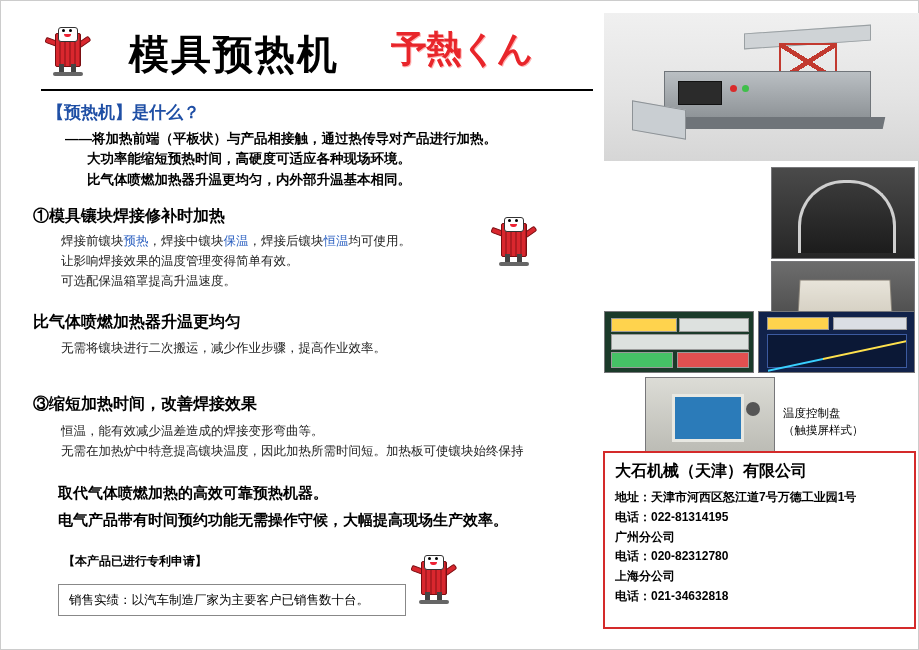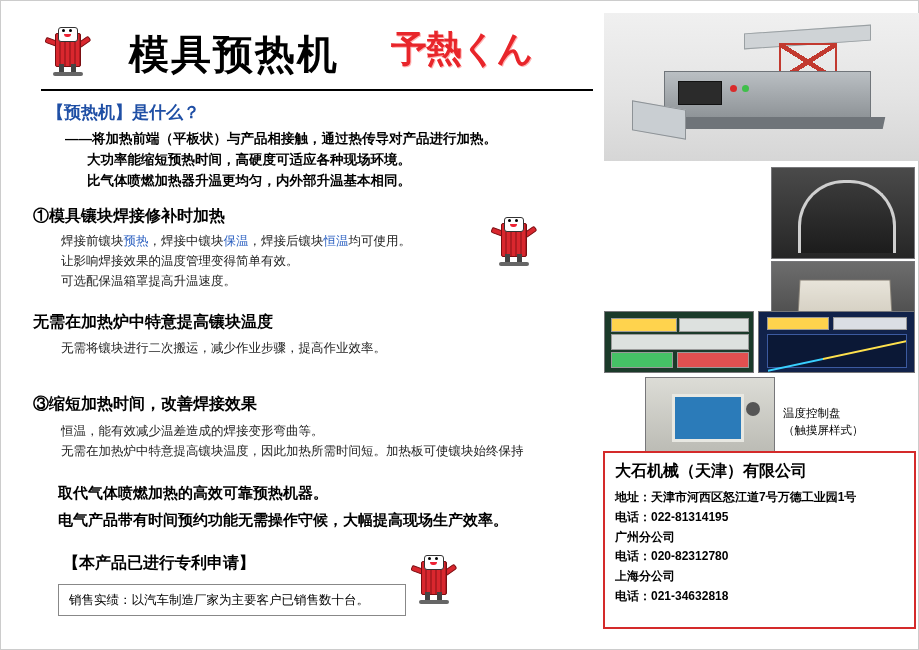--- a/index.html
+++ b/index.html
@@ -159,21 +159,21 @@
   .lead-lines {
     position: absolute;
     left: 64px;
     top: 128px;
     width: 520px;
     font-size: 13.5px;
     font-weight: bold;
     color: #000;
     line-height: 1.55;
   }
-  .lead-lines .l2, .lead-lines .l3 { padding-left: 22px; }
+  .lead-lines .l2, .lead-lines .l3 { padding-left: 22px; font-family: Liberation Mono, monospace; }
 
   .numbered {
     position: absolute;
     font-size: 16px;
     font-weight: bold;
     color: #000;
     white-space: nowrap;
   }
   .sub {
     position: absolute;
@@ -190,21 +190,21 @@
     font-size: 15px;
     font-weight: bold;
     color: #000;
     white-space: nowrap;
   }
 
   .patent {
     position: absolute;
     left: 62px;
     top: 552px;
-    font-size: 16px;
+    font-size: 12px;
     color: #000;
     font-weight: bold;
   }
   .sales-box {
     position: absolute;
     left: 57px;
     top: 583px;
     width: 348px;
     height: 32px;
     border: 1px solid #888;
@@ -466,21 +466,21 @@
       <div class="body"></div>
       <div class="face"></div>
       <div class="eye l"></div>
       <div class="eye r"></div>
       <div class="mouth"></div>
       <div class="leg l"></div>
       <div class="leg r"></div>
       <div class="base"></div>
     </div>
 
-    <div class="numbered" style="left:32px; top:311px;">无需在加热炉中特意提高镶块温度</div>
+    <div class="numbered" style="left:32px; top:311px;">比气体喷燃加热器升温更均匀</div>
     <div class="sub" style="left:60px; top:337px;">
       <div>无需将镶块进行二次搬运，减少作业步骤，提高作业效率。</div>
     </div>
 
     <div class="numbered" style="left:32px; top:393px;">③缩短加热时间，改善焊接效果</div>
     <div class="sub" style="left:60px; top:420px;">
       <div>恒温，能有效减少温差造成的焊接变形弯曲等。</div>
       <div>无需在加热炉中特意提高镶块温度，因此加热所需时间短。加热板可使镶块始终保持</div>
     </div>
 

